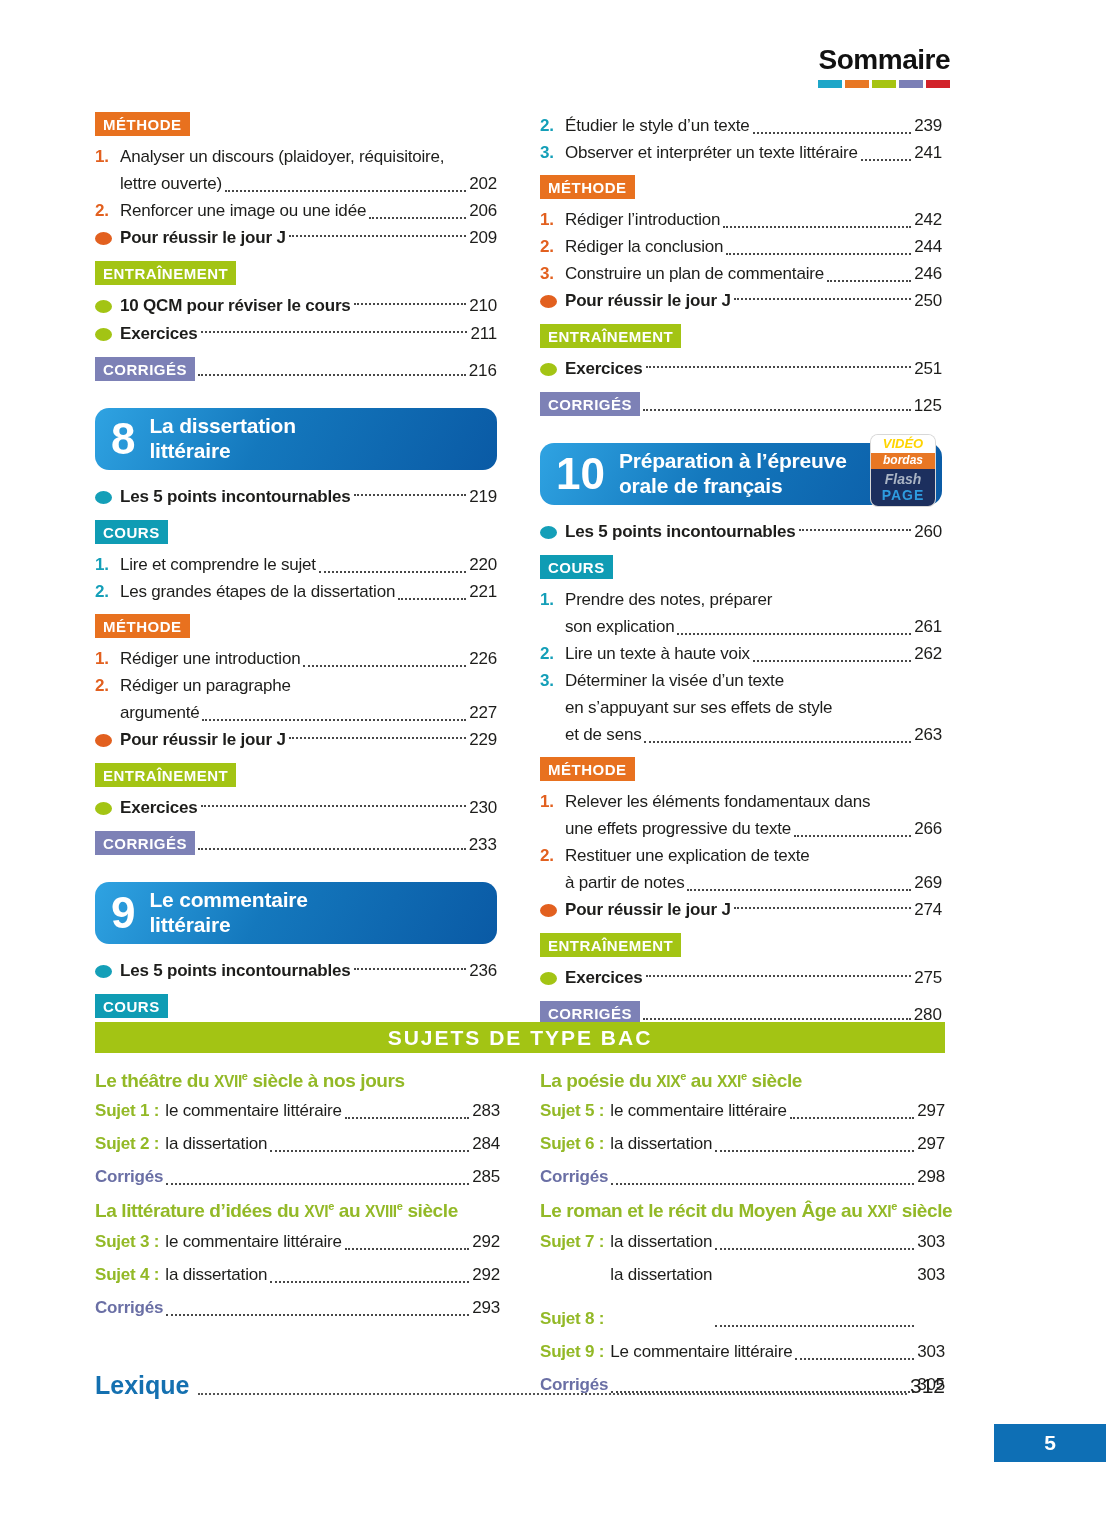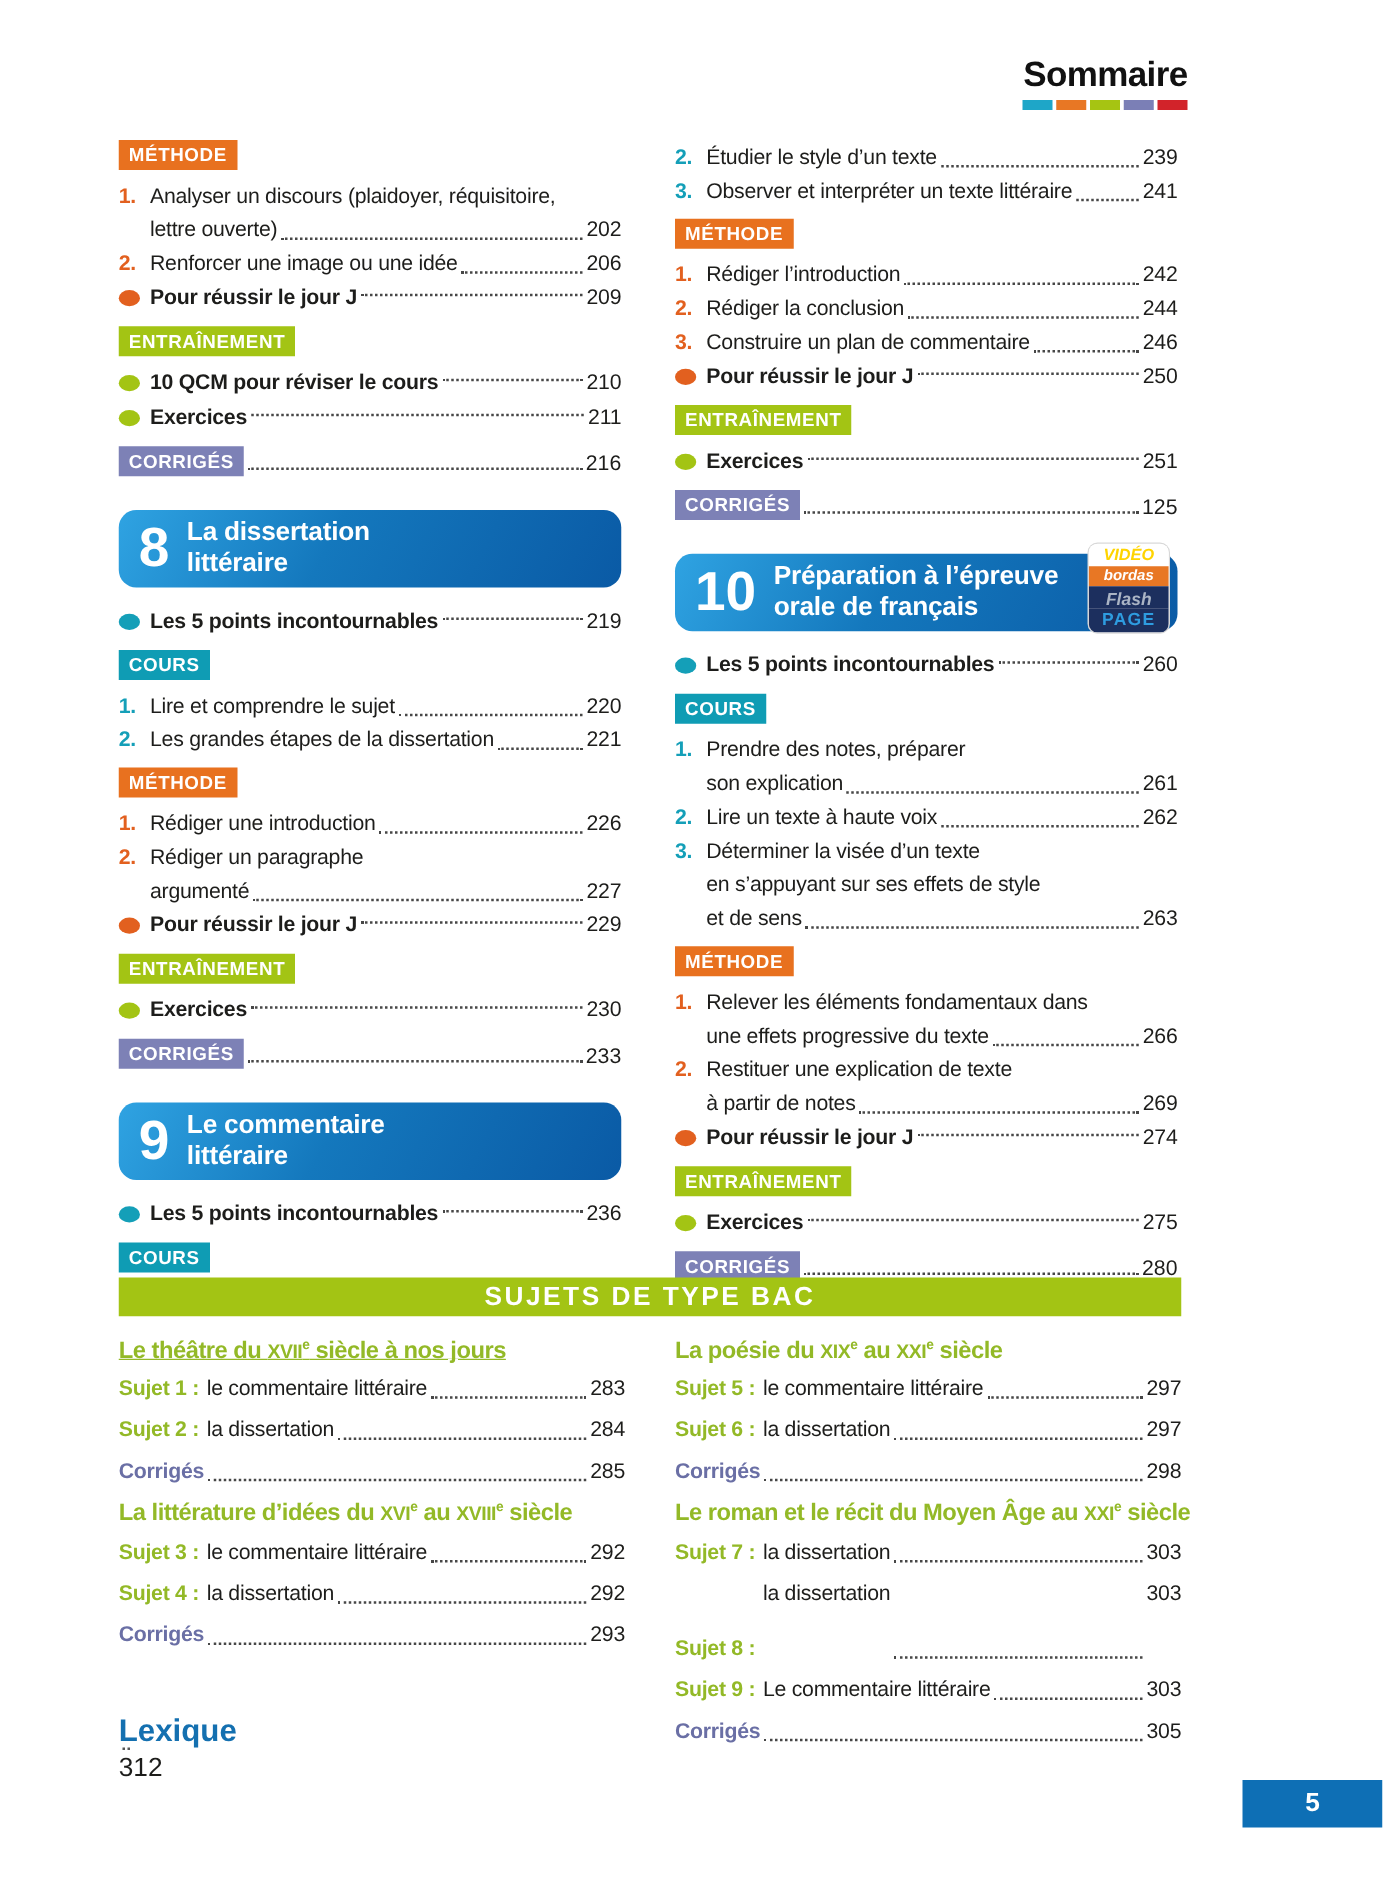--- a/index.html
+++ b/index.html
@@ -71,21 +71,21 @@
                    margin:10px 0 5px; white-space:nowrap; }
   .sujet-heading .caps { text-transform:uppercase; font-size:0.82em; }
   .sujet-heading sup { font-size:0.58em; }
 
   .sujet-row { display:flex; font-size:17px; line-height:27px; margin-bottom:6px; letter-spacing:-0.2px; }
   .sujet-label { font-weight:bold; margin-right:6px; white-space:nowrap; }
   .sujet-row .t { white-space:nowrap; }
   .corriges-label { font-weight:bold; }
 
   
-  .lexique { position:absolute; left:95px; top:1373px; width:850px; display:flex; align-items:flex-start;flex-direction:column; }
+  .lexique { position:absolute; left:95px; top:1373px; width:850px; display:flex; align-items:flex-end; }
   .lexique-label { color:#1470b0; font-weight:bold; font-size:25px; margin-right:6px; line-height:1; }
   .lexique .dots { border-bottom:2px dotted #555; margin-bottom:3px; }
   .lexique .pg { font-size:21px; }
 
   .page-tab { position:absolute; right:0; top:1424px; width:112px; height:38px;
               background:#0e6fb5; color:#fff; font-weight:bold; font-size:21px;
               display:flex; align-items:center; justify-content:center; }
 </style>
 </head>
 <body>
@@ -421,21 +421,21 @@
     </div>
     <div class="badge-row">
       <span class="badge" style="background: rgb(125, 129, 182);">CORRIGÉS</span>
       <span class="dots"></span>
       <span class="pg">280</span>
     </div>
   </div>
 
 <div class="sujets-banner" id="sujets-banner" style="background: rgb(163, 196, 20);">SUJETS DE TYPE BAC</div>
 <section class="sujets-col" id="sujets-left">
-    <div class="sujet-heading" style="color: rgb(147, 185, 39); text-decoration: underline;"><span>Le théâtre du </span><span class="caps">xvii</span><sup>e</sup><span> siècle à nos jours</span></div>
+    <div class="sujet-heading" style="color: rgb(147, 185, 39);"><span>Le théâtre du </span><span class="caps">xvii</span><sup>e</sup><span> siècle à nos jours</span></div>
     <div class="sujet-row">
       <span class="sujet-label" style="color: rgb(147, 185, 39);">Sujet 1 :</span>
       <span class="t">le commentaire littéraire</span>
       <span class="dots"></span>
       <span class="pg">283</span>
     </div>
     <div class="sujet-row">
       <span class="sujet-label" style="color: rgb(147, 185, 39);">Sujet 2 :</span>
       <span class="t">la dissertation</span>
       <span class="dots"></span>

